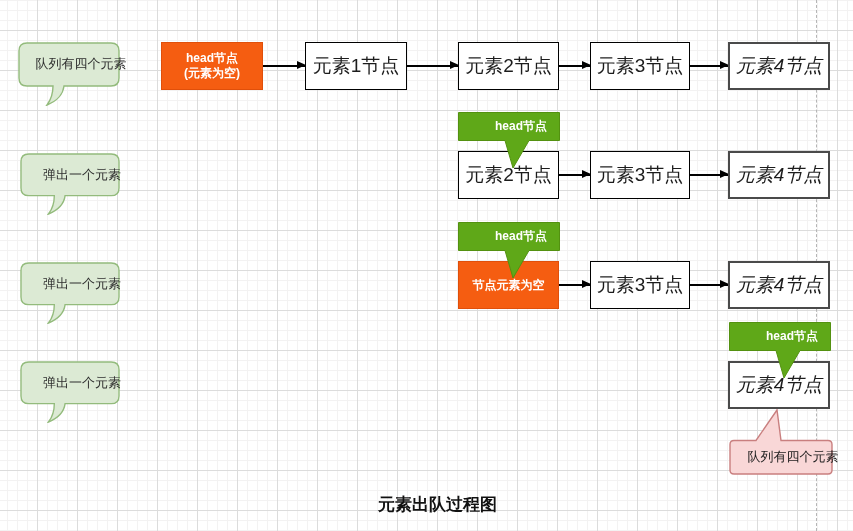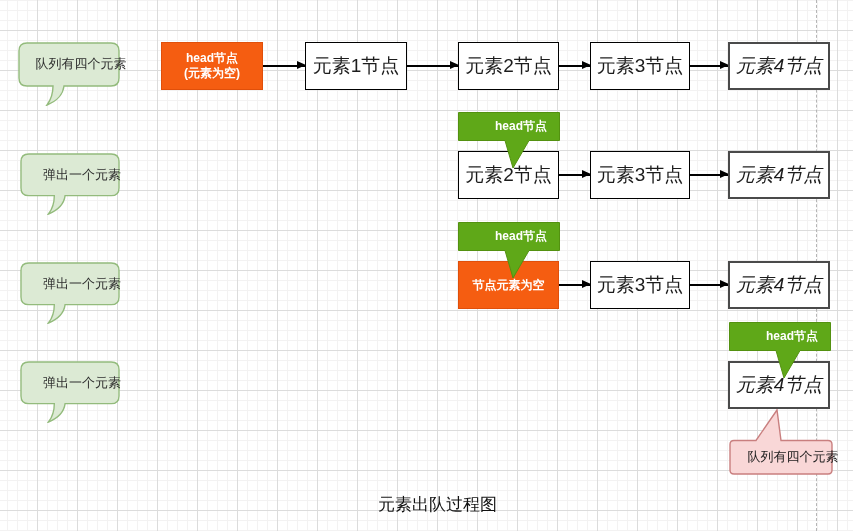--- a/index.html
+++ b/index.html
@@ -48,21 +48,21 @@
   .callout-text {
     position:absolute; left:12px; top:0; width:100%;
     display:flex; align-items:center; justify-content:center;
     text-align:left;
   }
   .headlabel .callout-text { height:29px; color:#fff; font-weight:bold; font-size:12px; }
   .note .callout-text { height:44px; font-size:13px; color:#2e2e2e; }
   .tailbubble .callout-text { top:32px; height:34px; font-size:13px; color:#1c1c1c; }
   .title {
     position:absolute; left:330px; top:493px; width:215px;
-    text-align:center; font-size:17px; font-weight:normal; color:#111;
+    text-align:center; font-size:17px; font-weight:bold; color:#111;
     z-index:2;
   }
 </style>
 </head>
 <body>
 
 <div class="canvas">
 
   <div class="divider" style="left:816px"></div>
 

